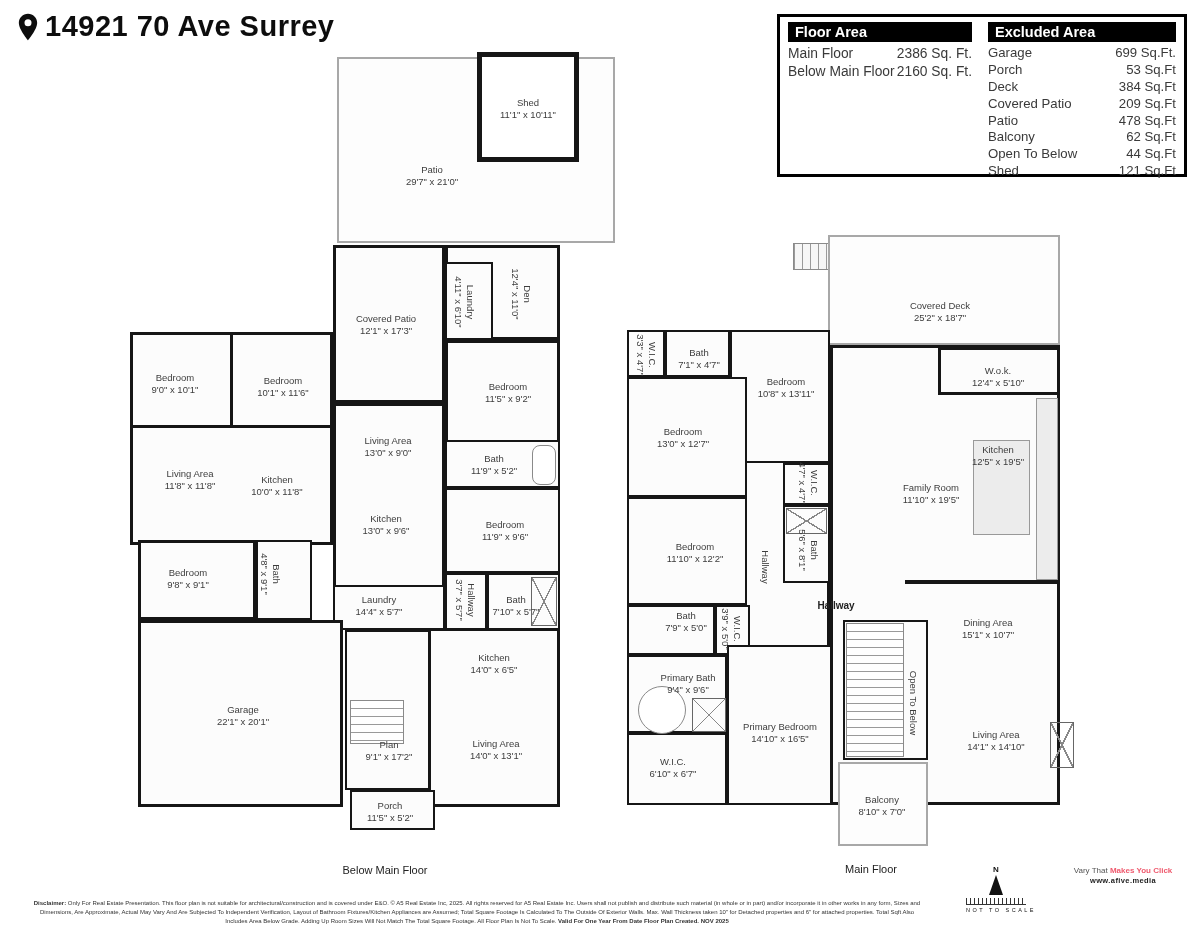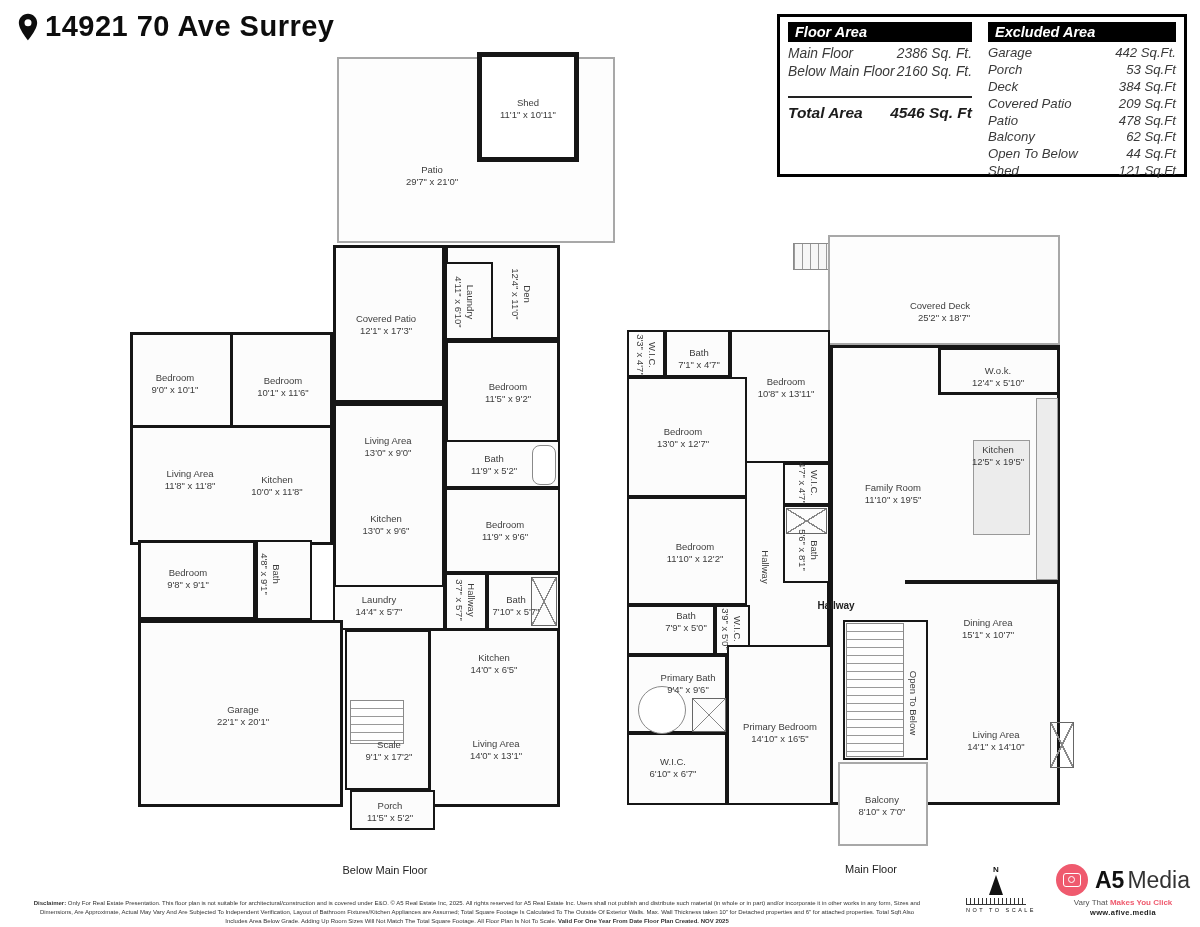--- a/index.html
+++ b/index.html
@@ -4,21 +4,21 @@
 <style>
   html,body{margin:0;padding:0;}
   body{width:1200px;height:927px;position:relative;background:#fff;font-family:"Liberation Sans",sans-serif;overflow:hidden;}
 
   
   .hdr{position:absolute;left:18px;top:10px;display:flex;align-items:center;gap:7px;}
   .hdr h1{margin:0;font-size:29px;font-weight:bold;color:#0d0d0d;letter-spacing:.5px;}
 
   
   .tables{position:absolute;left:777px;top:14px;width:410px;height:163px;border:3px solid #000;box-sizing:border-box;background:#fff;display:flex;}
-  .tcol{box-sizing:border-box;padding:5px 8px 0 8px;font-style:italic;}
+  .tcol{box-sizing:border-box;padding:5px 8px 0 8px;}
   .tcol.ft{width:200px;}
   .tcol.et{width:204px;}
   .thead{background:#000;color:#fff;font-size:14.5px;font-weight:600;padding:2px 7px;margin-bottom:3px;}
   .trow{display:flex;justify-content:space-between;font-size:13.8px;color:#3a3a3a;line-height:1.3;}
   .et .trow{font-size:13.2px;line-height:1.28;}
   .trow.total{font-weight:bold;font-size:15.5px;color:#1c1c1c;border-top:2px solid #222;margin-top:15px;padding-top:5px;}
 
   
   .wr{position:absolute;background:#fcfcfc;border:3px solid #161616;box-sizing:border-box;}
   .wr.t2{border-width:2px;}
@@ -78,30 +78,26 @@
   <div class="tcol ft">
     <div class="thead">Floor Area</div>
     <div class="trow">
         <span>Main Floor</span>
         <span>2386 Sq. Ft.</span>
       </div>
     <div class="trow">
         <span>Below Main Floor</span>
         <span>2160 Sq. Ft.</span>
       </div>
-    <div class="trow total">
-        <span>Total Area</span>
-        <span>4546 Sq. Ft</span>
-      </div>
   </div>
   <div class="tcol et">
     <div class="thead">Excluded Area</div>
     <div class="trow">
         <span>Garage</span>
-        <span>442 Sq.Ft.</span>
+        <span>699 Sq.Ft.</span>
       </div>
     <div class="trow">
         <span>Porch</span>
         <span>53 Sq.Ft</span>
       </div>
     <div class="trow">
         <span>Deck</span>
         <span>384 Sq.Ft</span>
       </div>
     <div class="trow">
@@ -268,33 +264,33 @@
   </div>
 <div class="lb" style="left:494px;top:664px;">
     <span class="nm">Kitchen</span>
     <span class="dm">14'0" x 6'5"</span>
   </div>
 <div class="lb" style="left:243px;top:716px;">
     <span class="nm">Garage</span>
     <span class="dm">22'1" x 20'1"</span>
   </div>
 <div class="lb" style="left:389px;top:751px;">
-    <span class="nm">Scale</span>
+    <span class="nm">Plan</span>
     <span class="dm">9'1" x 17'2"</span>
   </div>
 <div class="lb" style="left:496px;top:750px;">
     <span class="nm">Living Area</span>
     <span class="dm">14'0" x 13'1"</span>
   </div>
 <div class="lb" style="left:390px;top:812px;">
     <span class="nm">Porch</span>
     <span class="dm">11'5" x 5'2"</span>
   </div>
 
-<div class="lb" style="left:940px;top:312px;text-align:right;">
+<div class="lb" style="left:940px;top:312px;">
     <span class="nm">Covered Deck</span>
     <span class="dm">25'2" x 18'7"</span>
   </div>
 <div class="lb v" style="left:646px;top:355px;">
     <span class="nm">W.I.C.</span>
     <span class="dm">3'3" x 4'7"</span>
   </div>
 <div class="lb" style="left:699px;top:359px;">
     <span class="nm">Bath</span>
     <span class="dm">7'1" x 4'7"</span>
@@ -308,21 +304,21 @@
     <span class="dm">12'4" x 5'10"</span>
   </div>
 <div class="lb" style="left:683px;top:438px;">
     <span class="nm">Bedroom</span>
     <span class="dm">13'0" x 12'7"</span>
   </div>
 <div class="lb" style="left:998px;top:456px;">
     <span class="nm">Kitchen</span>
     <span class="dm">12'5" x 19'5"</span>
   </div>
-<div class="lb" style="left:893px;top:494px;">
+<div class="lb" style="left:931px;top:494px;">
     <span class="nm">Family Room</span>
     <span class="dm">11'10" x 19'5"</span>
   </div>
 <div class="lb v" style="left:808px;top:483px;">
     <span class="nm">W.I.C.</span>
     <span class="dm">4'7" x 4'7"</span>
   </div>
 <div class="lb v" style="left:808px;top:550px;">
     <span class="nm">Bath</span>
     <span class="dm">5'6" x 8'1"</span>
@@ -384,21 +380,15 @@
 </div>
 
 <div class="compass">
   <div class="n">N</div>
   <div class="arrow"></div>
   <div class="ruler"></div>
   <div class="note">NOT TO SCALE</div>
 </div>
 
 <div class="logo">
-  <div class="row">
-    <div class="circle">
-        <div class="cam"></div>
-      </div>
-    <div class="brand"><span class="b">A5</span><span class="l">Media</span></div>
-  </div>
   <div class="tag"><span>Vary That </span><span class="pink">Makes You Click</span></div>
   <div class="url">www.afive.media</div>
 </div>
 
 </body></html>

